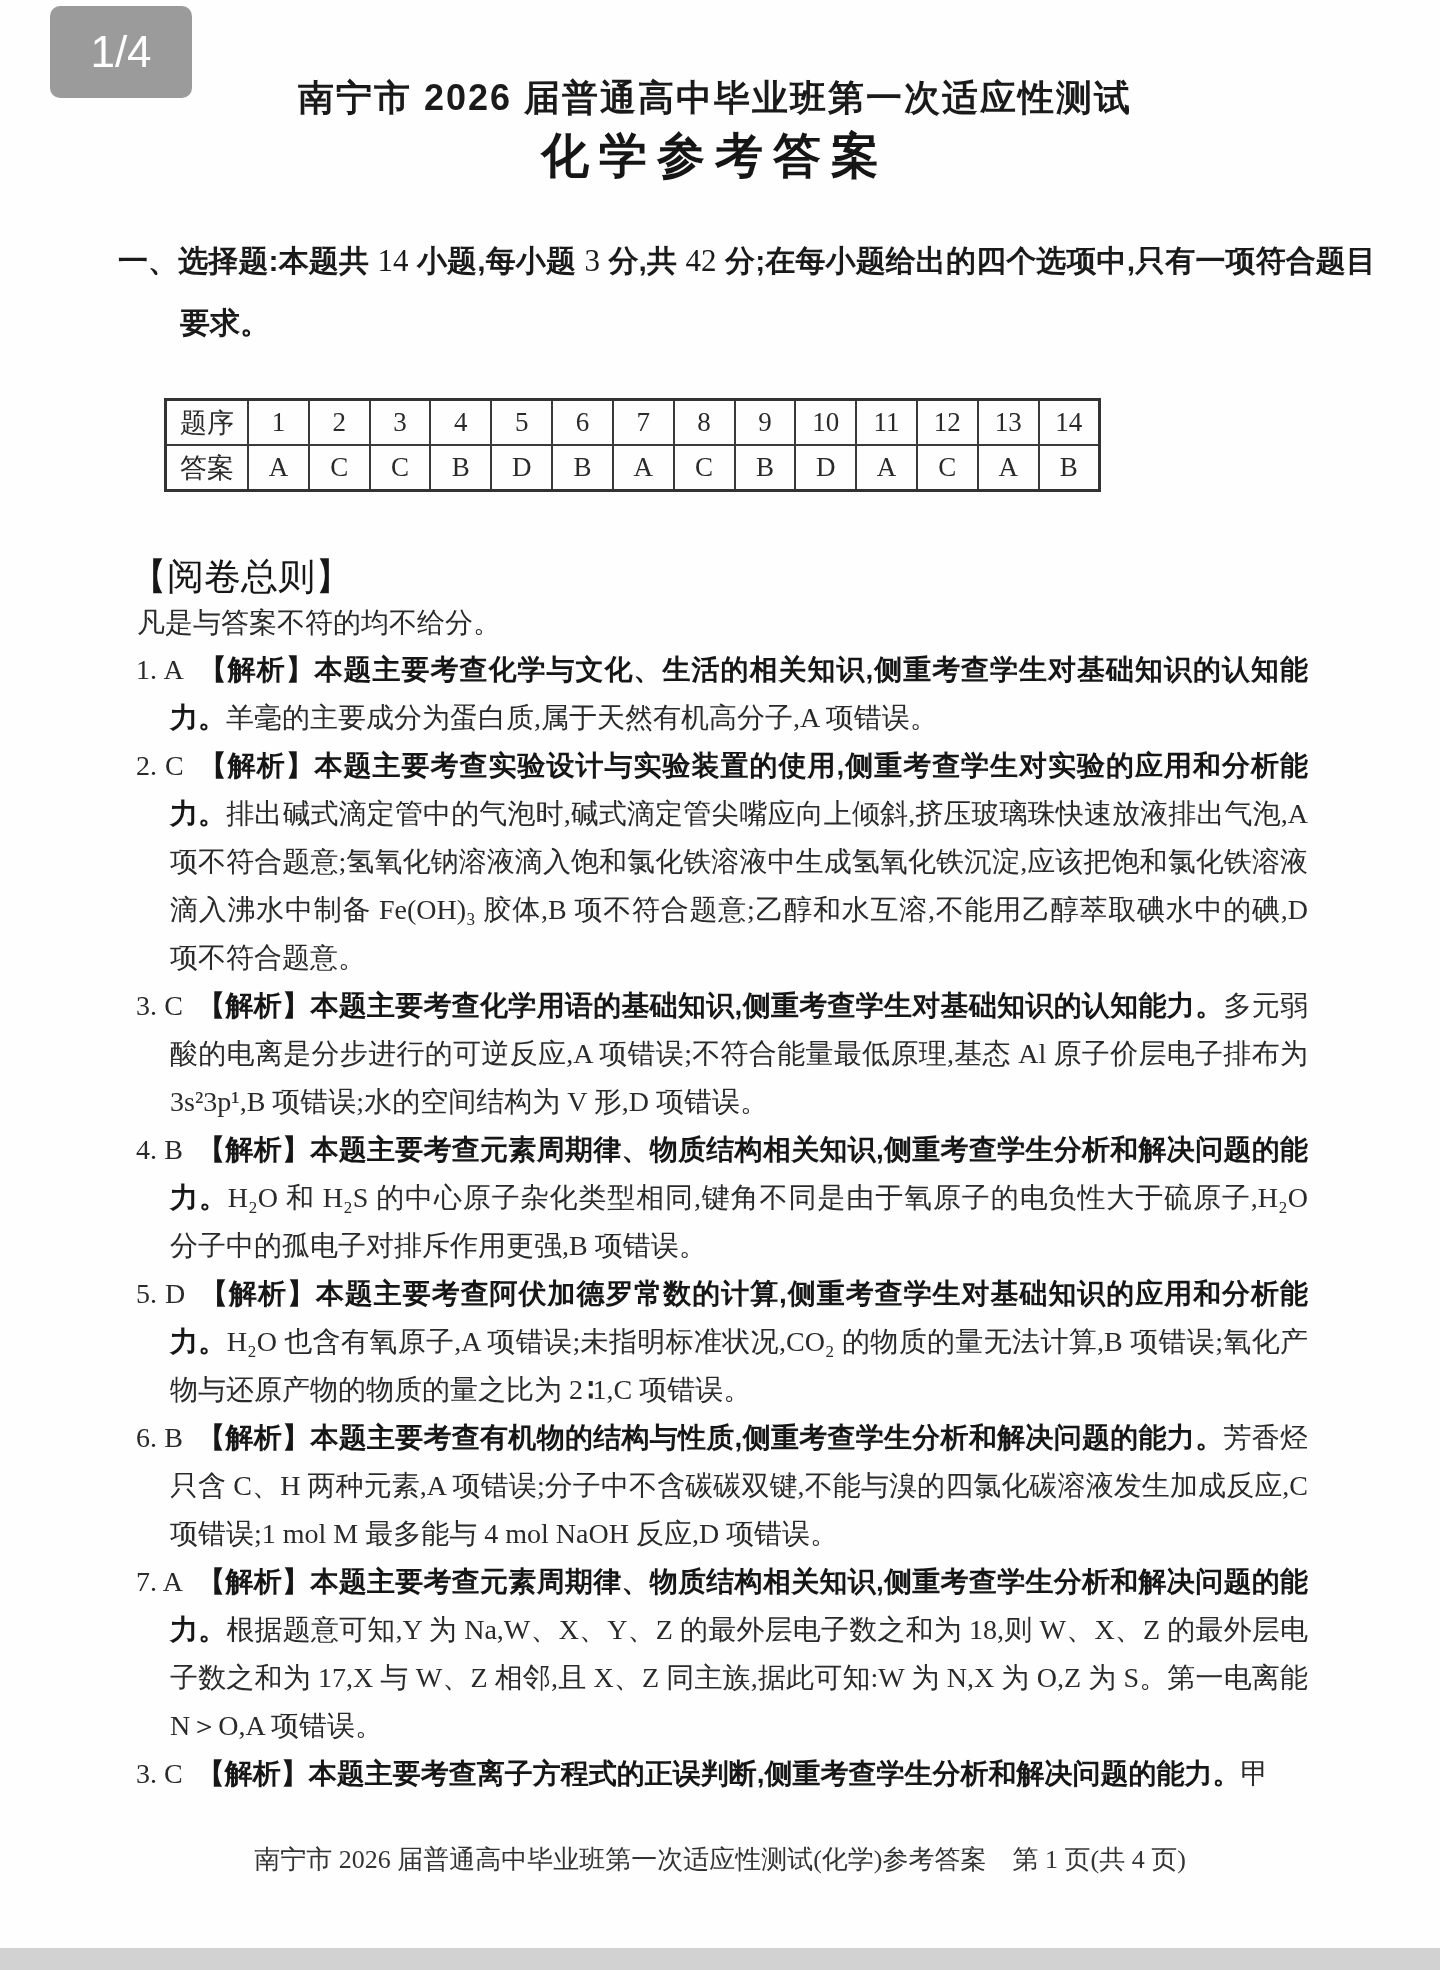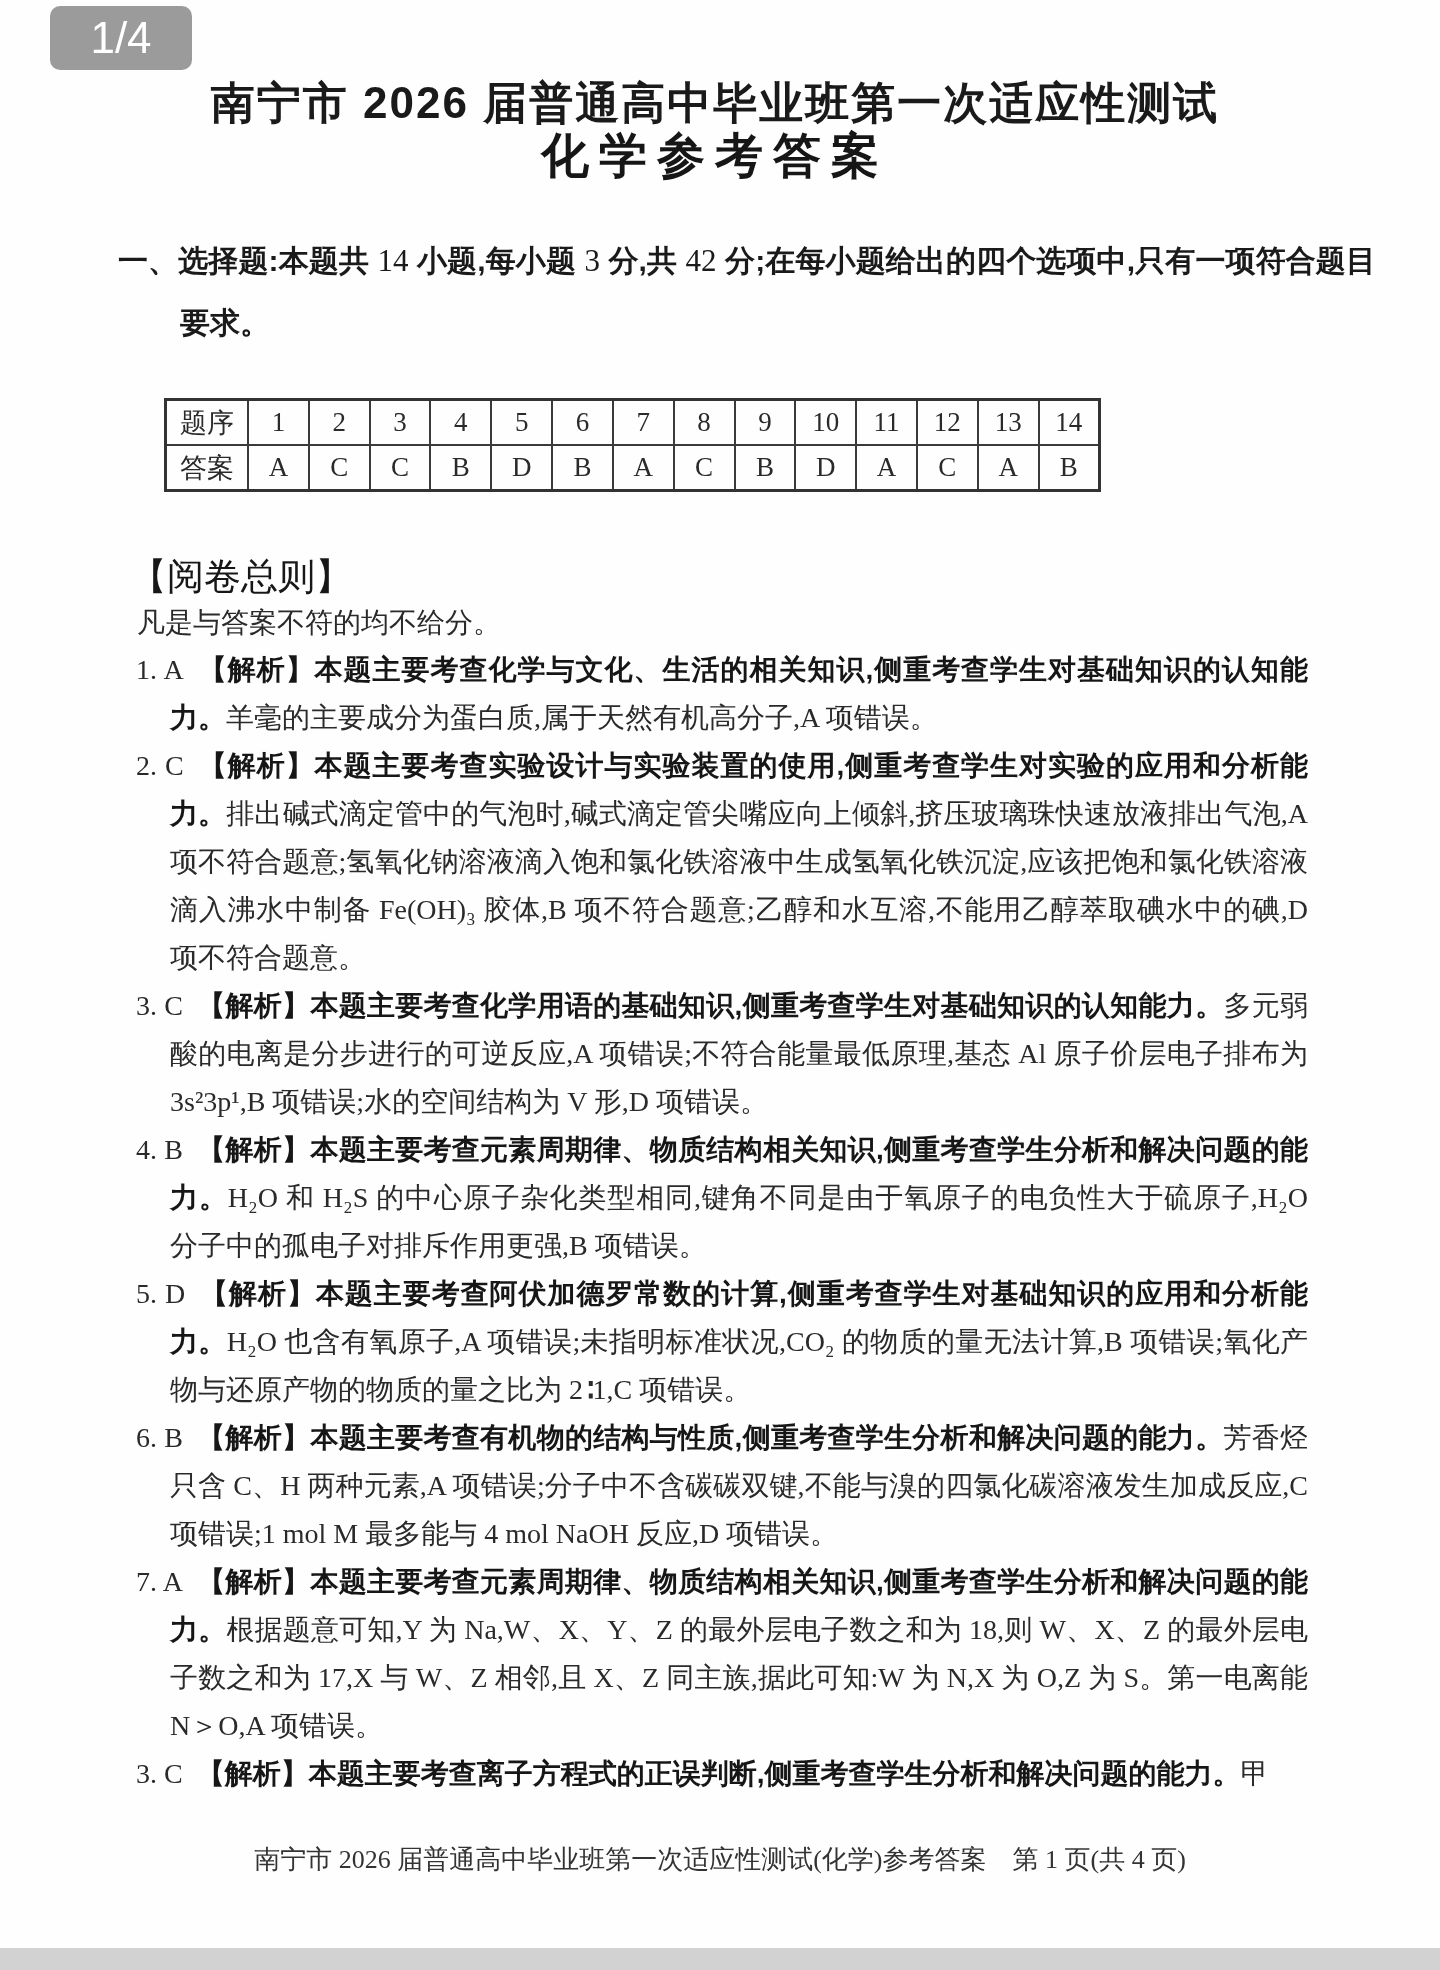--- a/index.html
+++ b/index.html
@@ -8,36 +8,36 @@
     width: 1440px;
     height: 1970px;
     background: #fefefe;
     overflow: hidden;
     font-family: "Liberation Serif", serif;
     color: #222222;
   }
   .page-indicator {
     position: absolute;
     left: 50px; top: 6px;
-    width: 142px; height: 64px;
+    width: 142px; height: 92px;
     background: #9b9b9b;
     border-radius: 10px;
     color: #ffffff;
     font-family: "Liberation Sans", sans-serif;
     font-size: 44px;
     display: flex; align-items: center; justify-content: center;
   }
   .doc-title {
     position: absolute;
     top: 74px; left: 0; right: 10px;
     margin: 0;
     text-align: center;
     font-family: "Liberation Sans", sans-serif;
     font-weight: bold;
-    font-size: 44px;
+    font-size: 36px;
     letter-spacing: 2px;
     color: #1a1a1a;
   }
   .doc-subtitle {
     position: absolute;
     top: 124px; left: 0; right: 10px;
     margin: 0;
     text-align: center;
     font-family: "Liberation Sans", sans-serif;
     font-weight: bold;

